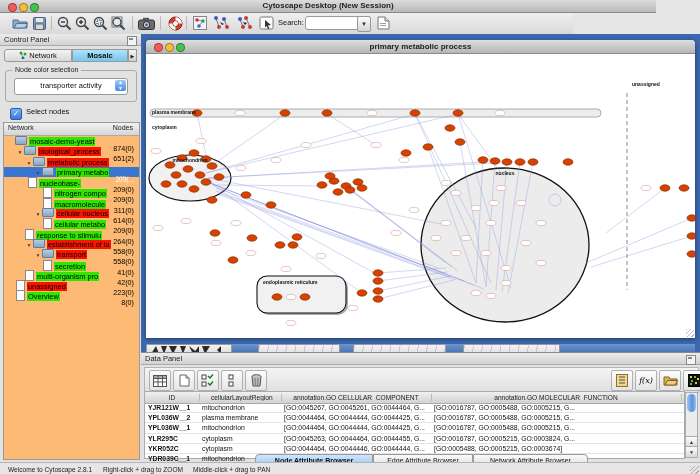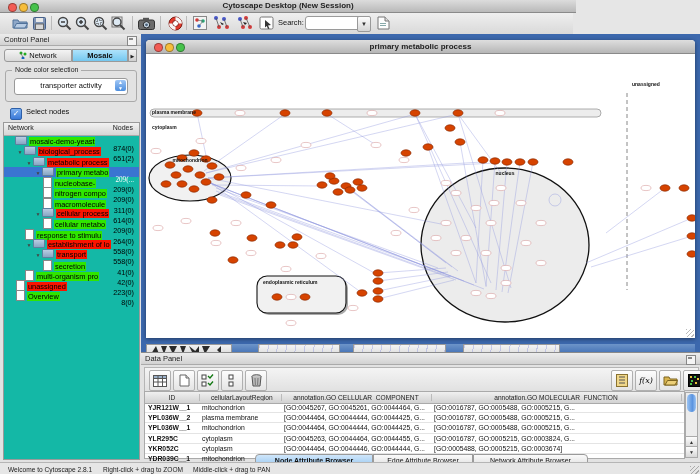--- a/index.html
+++ b/index.html
@@ -1,20 +1,20 @@
 <!DOCTYPE html>
 <html><head>
 <meta charset="utf-8">
 <style>
   html,body{margin:0;padding:0;background:#555;}
   #app{position:relative;width:700px;height:474px;background:#e6e6e6;overflow:hidden;
        font-family:"Liberation Sans","DejaVu Sans",sans-serif;-webkit-font-smoothing:antialiased;}
   .abs{position:absolute;}
   
-  #titlebar{left:0;top:0;width:576px;height:12px;background:linear-gradient(#dcdcdc,#b9b9b9);
+  #titlebar{left:0;top:0;width:656px;height:12px;background:linear-gradient(#dcdcdc,#b9b9b9);
             border-bottom:1px solid #8a8a8a;}
   #titlebar .title{position:absolute;left:0;right:0;top:1px;text-align:center;font-size:8px;font-weight:bold;color:#222;}
   .light{position:absolute;top:3px;width:7px;height:7px;border-radius:50%;border:0.5px solid rgba(0,0,0,.35);}
   .l-red{left:8px;background:#f25c54;} .l-yel{left:19px;background:#f6bd3b;} .l-grn{left:30px;background:#46c24b;}
   
   #toolbar{left:0;top:13px;width:573px;height:21px;background:linear-gradient(#efefef,#d9d9d9);
            border-bottom:1px solid #9a9a9a;}
   .tbtn{position:absolute;top:1px;width:18px;height:18px;display:flex;align-items:center;justify-content:center;}
   .sep{position:absolute;top:3px;width:1px;height:14px;background:#bbb;}
   #searchlbl{position:absolute;left:278px;top:5px;font-size:7.5px;color:#111;}
@@ -38,21 +38,21 @@
   #ncs-group{position:absolute;left:5px;top:36px;width:130px;height:30px;border:1px solid #aaa;border-radius:3px;}
   #ncs-legend{position:absolute;left:6px;top:-5px;background:#e2e2e2;padding:0 3px;font-size:7px;color:#222;}
   #ncs-combo{position:absolute;left:8px;top:7px;width:112px;height:15px;background:#fff;border:1px solid #999;
              border-radius:3px;font-size:7.5px;line-height:14px;text-align:center;color:#111;}
   #ncs-combo .stepper{position:absolute;right:1px;top:1px;width:11px;height:11px;background:linear-gradient(#9fc6f5,#4d8ede);
              border-radius:2px;color:#fff;font-size:5px;line-height:5.5px;text-align:center;}
   #selnodes{position:absolute;left:10px;top:72px;height:12px;font-size:7.5px;color:#111;line-height:12px;}
   #selnodes .box{display:inline-block;width:10px;height:10px;background:linear-gradient(#7cb0ef,#3a79d8);
                  border:1px solid #2d5fa8;border-radius:2px;color:#fff;font-size:8px;line-height:10px;
                  text-align:center;vertical-align:-2px;margin-right:4px;}
-  #tree-wrap{position:absolute;left:3px;top:88px;width:135px;height:336px;background:#14b8a6;border:1px solid #9a9a9a;}
+  #tree-wrap{position:absolute;left:3px;top:88px;width:135px;height:336px;background:#fdba74;border:1px solid #9a9a9a;}
   #tree-head{position:absolute;left:0;top:0;width:100%;height:12px;background:linear-gradient(#f2f2f2,#d5d5d5);
              border-bottom:1px solid #aaa;font-size:7px;color:#222;}
   #tree-head .c1{position:absolute;left:4px;top:1px;} #tree-head .c2{position:absolute;right:6px;top:1px;}
   #tree-rows{position:absolute;left:0;top:13px;width:100%;}
   .trow{position:relative;height:10.3px;font-size:7.4px;line-height:10px;white-space:nowrap;color:#000;}
   .trow.sel{background:#3a75d1;}
   .trow .exp{display:inline-block;width:8px;font-size:5px;color:#444;text-align:center;}
   .trow .spc{display:inline-block;width:8px;}
   .ico-folder{display:inline-block;width:10px;height:7px;background:linear-gradient(#b9cde2,#87a6c4);
               border:1px solid #5f7f9e;border-radius:1px;vertical-align:-1px;margin-right:2px;}
@@ -270,24 +270,24 @@
     <div id="tree-wrap">
       <div id="tree-head">
         <span class="c1">Network</span>
         <span class="c2">Nodes</span>
       </div>
       <div id="tree-rows">
           <div class="trow" style="padding-left: 3px;"><span class="spc"></span><span class="ico-folder"></span><span class="lbl green">mosaic-demo-yeast</span><span class="cnt">874(0)</span></div>
           <div class="trow" style="padding-left: 12px;"><span class="exp">▼</span><span class="ico-folder"></span><span class="lbl red">biological_process</span><span class="cnt">651(2)</span></div>
           <div class="trow" style="padding-left: 21px;"><span class="exp">▼</span><span class="ico-folder"></span><span class="lbl red">metabolic process</span><span class="cnt">280(0)</span></div>
           <div class="trow sel" style="padding-left: 30px;"><span class="exp">▼</span><span class="ico-folder"></span><span class="lbl green">primary metabo</span><span class="cnt">209(...</span></div>
-          <div class="trow" style="padding-left: 39px;"><span class="ico-leaf"></span><span class="lbl green">nucleobase-</span><span class="cnt">209(0)</span></div>
+          <div class="trow" style="padding-left: 24px;"><span class="ico-leaf"></span><span class="lbl green">nucleobase-</span><span class="cnt">209(0)</span></div>
           <div class="trow" style="padding-left: 39px;"><span class="ico-leaf"></span><span class="lbl green">nitrogen compo</span><span class="cnt">209(0)</span></div>
           <div class="trow" style="padding-left: 39px;"><span class="ico-leaf"></span><span class="lbl green">macromolecule</span><span class="cnt">311(0)</span></div>
-          <div class="trow" style="padding-left: 30px;"><span class="exp">▼</span><span class="ico-folder"></span><span class="lbl red">cellular process</span><span class="cnt">614(0)</span></div>
+          <div class="trow" style="padding-left: 30px;"><span class="exp">▼</span><span class="ico-folder"></span><span class="lbl red">cellular nucleus</span><span class="cnt">614(0)</span></div>
           <div class="trow" style="padding-left: 39px;"><span class="ico-leaf"></span><span class="lbl green">cellular metabo</span><span class="cnt">209(0)</span></div>
           <div class="trow" style="padding-left: 21px;"><span class="ico-leaf"></span><span class="lbl green">response to stimulu</span><span class="cnt">264(0)</span></div>
           <div class="trow" style="padding-left: 21px;"><span class="exp">▼</span><span class="ico-folder"></span><span class="lbl red">establishment of lo</span><span class="cnt">558(0)</span></div>
           <div class="trow" style="padding-left: 30px;"><span class="exp">▼</span><span class="ico-folder"></span><span class="lbl red">transport</span><span class="cnt">558(0)</span></div>
           <div class="trow" style="padding-left: 39px;"><span class="ico-leaf"></span><span class="lbl green">secretion</span><span class="cnt">41(0)</span></div>
           <div class="trow" style="padding-left: 21px;"><span class="ico-leaf"></span><span class="lbl green">multi-organism pro</span><span class="cnt">42(0)</span></div>
           <div class="trow" style="padding-left: 12px;"><span class="ico-leaf"></span><span class="lbl red">unassigned</span><span class="cnt">223(0)</span></div>
           <div class="trow" style="padding-left: 12px;"><span class="ico-leaf"></span><span class="lbl green">Overview</span><span class="cnt">8(0)</span></div>
         </div>
     </div>

